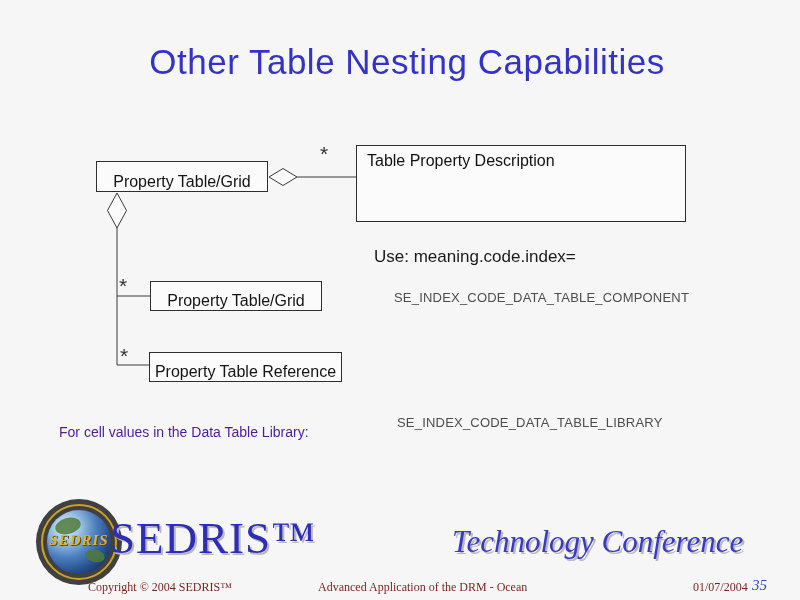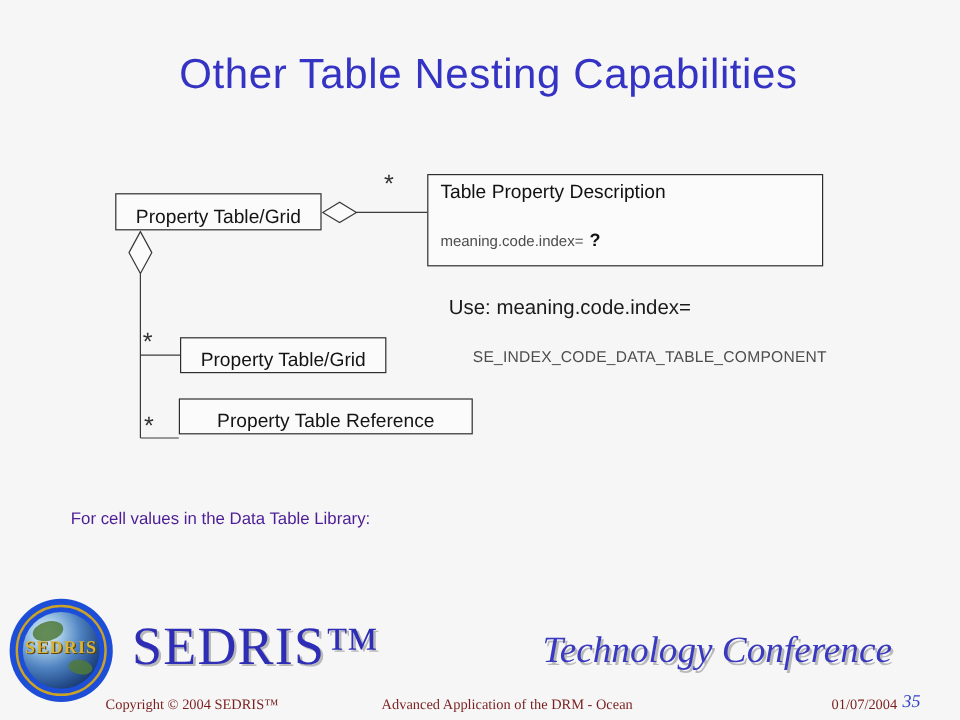--- a/index.html
+++ b/index.html
@@ -21,21 +21,21 @@
 
   svg.connector-layer { position: absolute; left: 0; top: 0; pointer-events: none; }
 
   .uml-box {
     position: absolute; border: 1px solid #2e2e2e; background: #fbfbfb;
     display: flex; align-items: flex-end; justify-content: center;
     font-size: 16px; color: #141414;
   }
   .box-parent      { left: 96px;  top: 161px; width: 172px; height: 31px; }
   .box-child-grid  { left: 150px; top: 281px; width: 172px; height: 30px; }
-  .box-child-ref   { left: 149px; top: 332px; width: 245px; height: 30px; }
+  .box-child-ref   { left: 149px; top: 352px; width: 193px; height: 30px; }
 
   .box-description {
     position: absolute; left: 356px; top: 145px; width: 330px; height: 77px;
     border: 1px solid #2e2e2e; background: #fbfbfb;
     padding: 6px 10px 0 10px; display: block;
   }
   .box-description .desc-title { font-size: 16px; color: #111; margin-bottom: 22px; }
   .box-description .desc-line  { font-size: 12.5px; color: #4d4d4d; margin-bottom: 6px; white-space: nowrap; }
   .box-description .desc-q     { font-weight: bold; font-size: 15px; color: #111; margin-left: 5px; }
 
@@ -58,22 +58,22 @@
   .code-grid { left: 394px; top: 290px; }
   .code-ref  { left: 393px; top: 357px; }
   .code-lib  { left: 397px; top: 415px; }
   .cell-note {
     position: absolute; left: 59px; top: 424px;
     font-size: 14px; color: #4c1d95;
   }
 
   
   .logo {
-    position: absolute; left: 8px; top: 499px; width: 86px; height: 86px;
-    border-radius: 50%; background: #1d4ed8;
+    position: absolute; left: 36px; top: 499px; width: 86px; height: 86px;
+    border-radius: 50%; background: #404040; font-style: italic;
   }
   .logo .gold-ring {
     position: absolute; inset: 5px; border-radius: 50%;
     border: 2px solid #c9a227;
   }
   .logo .globe {
     position: absolute; inset: 11px; border-radius: 50%;
     background:
       radial-gradient(circle at 30% 28%, #e8f4fb 0%, #9cc4e4 22%, #4f82c0 45%, #27508f 68%, #122d5c 88%, #0a1a38 100%);
     overflow: hidden;
@@ -133,36 +133,34 @@
   <span class="multiplicity ast-top">*</span>
   <span class="multiplicity ast-mid">*</span>
   <span class="multiplicity ast-bot">*</span>
 
   <div class="uml-box box-parent">
     <span>Property Table/Grid</span>
   </div>
 
   <div class="box-description">
     <div class="desc-title">Table Property Description</div>
-    <div class="desc-line">
-      <span>meaning.code.index=</span><span class="desc-q">?</span>
-    </div>
   </div>
 
   <div class="uml-box box-child-grid">
     <span>Property Table/Grid</span>
   </div>
 
   <div class="uml-box box-child-ref">
     <span>Property Table Reference</span>
   </div>
 
   <div class="use-label">Use: meaning.code.index=</div>
   <div class="code-text code-grid">SE_INDEX_CODE_DATA_TABLE_COMPONENT</div>
   <div class="cell-note">For cell values in the Data Table Library:</div>
+  <div class="code-text code-lib">SE_INDEX_CODE_DATA_TABLE_LIBRARY</div>
 
   <div class="logo">
     <div class="gold-ring"></div>
     <div class="globe"></div>
     <div class="logo-word">SEDRIS</div>
   </div>
 
   <div class="brand">SEDRIS™</div>
   <div class="conference">Technology Conference</div>
 

